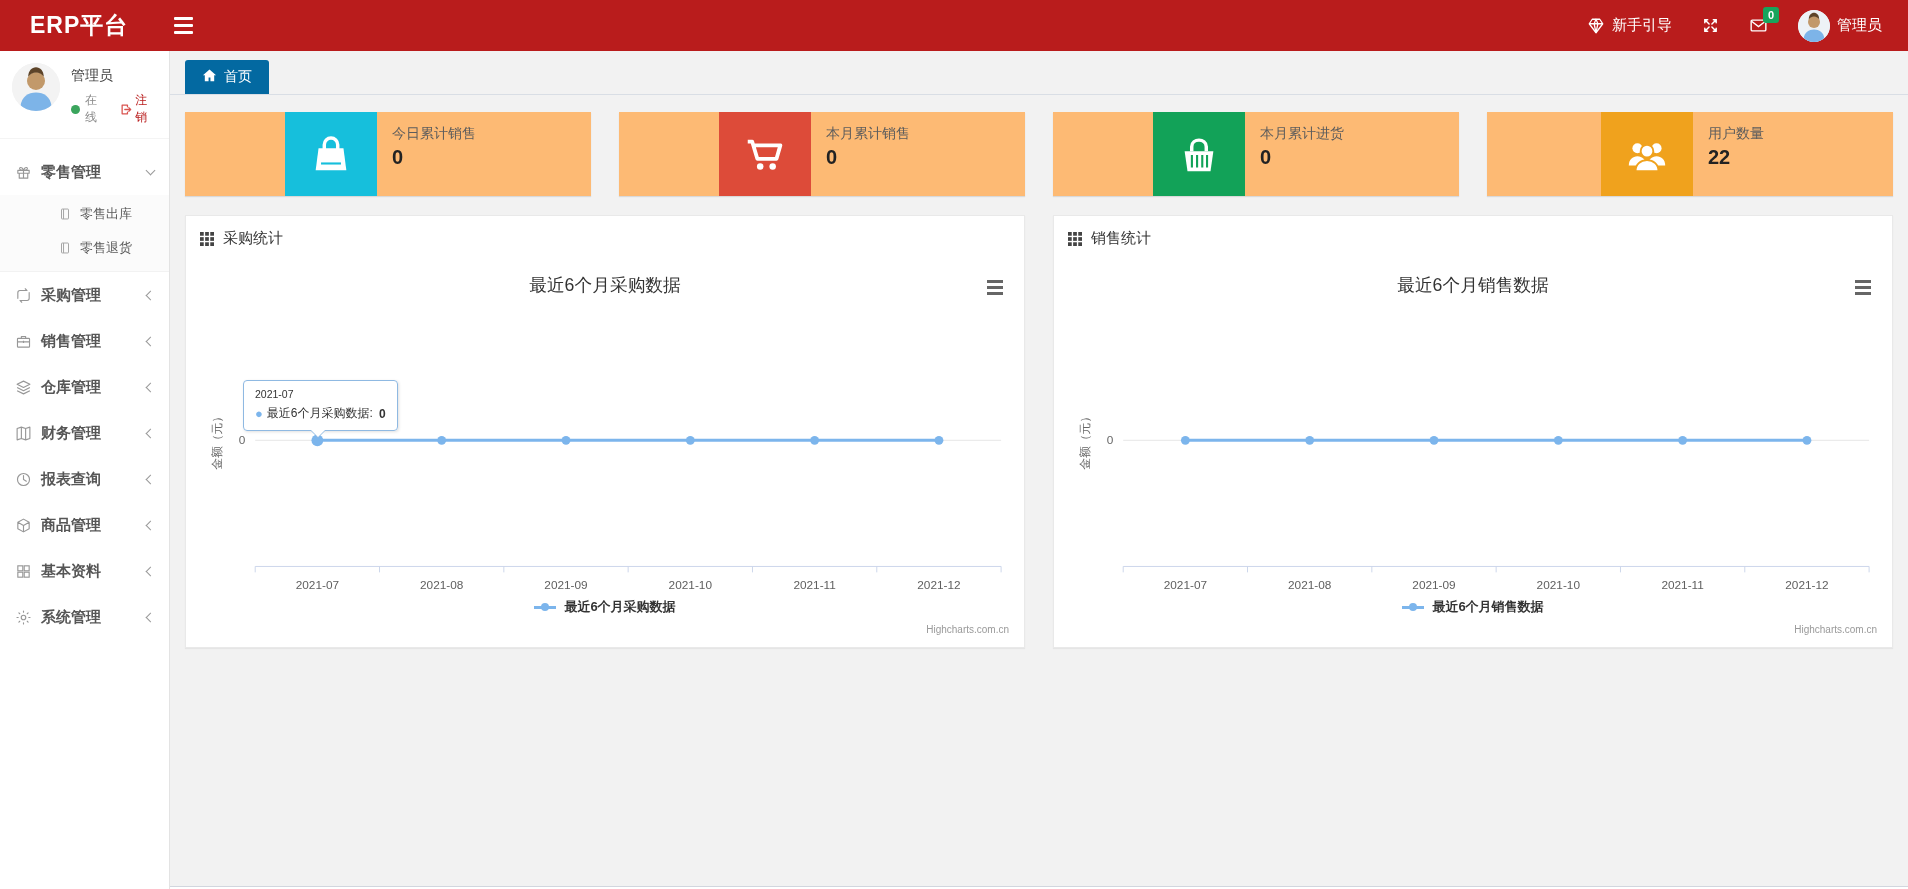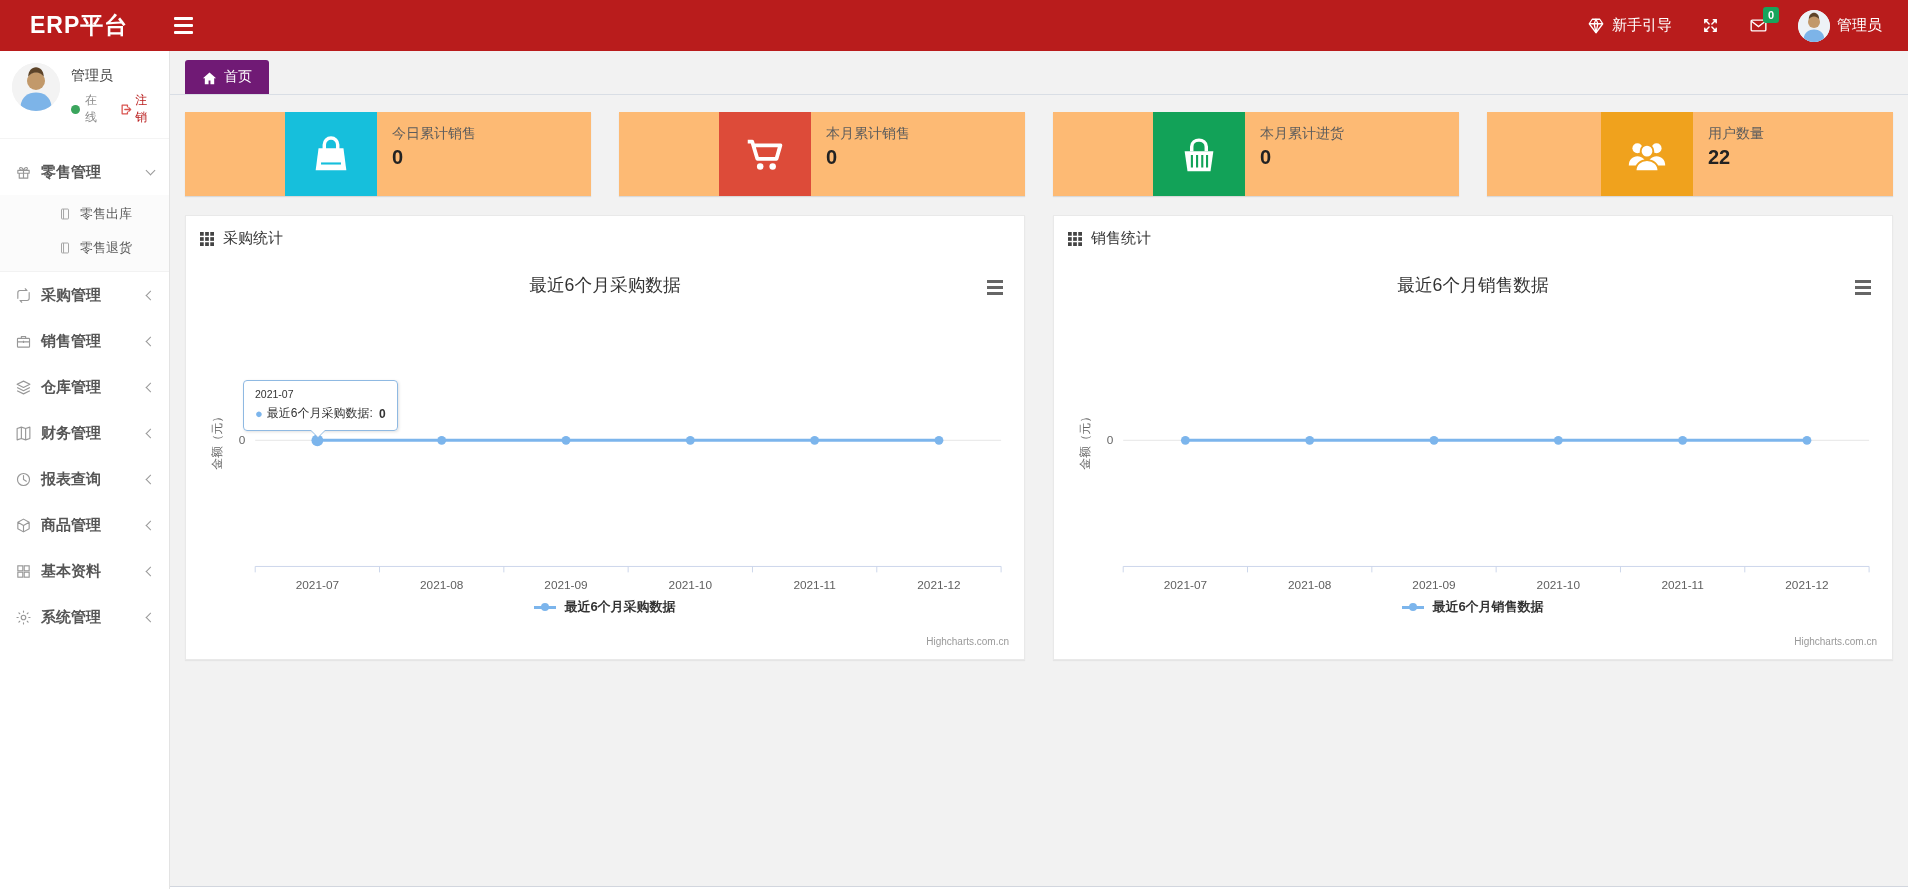--- a/index.html
+++ b/index.html
@@ -40,21 +40,21 @@
   .chev.left { transform:rotate(45deg); }
   .chev.down { transform:rotate(-45deg); margin-top:-3px; }
   .submenu { background:#fbfbfb; border-bottom:1px solid #f2f2f2; padding:2px 0 6px; }
   .submenu-item { display:flex; align-items:center; gap:8px; height:34px; padding:0 15px 0 26px;
     font-size:13px; color:#5a5a5a; cursor:pointer;margin-left:32px; }
   .submenu-item svg { color:#a5a5a5; flex:none; }
 
   
   .main { flex:1; position:relative; background:#f2f2f2; }
   .tab-row { padding:9px 15px 0; border-bottom:1px solid #d9dee5; height:44px; }
-  .tab { display:inline-flex; align-items:flex-end; gap:7px; background:#701a75; color:#fff;
+  .tab { display:inline-flex; align-items:flex-start; gap:7px; background:#0369a1; color:#fff;
     font-size:14px; padding:8px 17px; border-radius:3px 3px 0 0; cursor:pointer; }
 
   .cards { display:flex; gap:28px; margin:17px 15px 19px; }
   .card { flex:1; background:#fdba74; display:flex; height:84px; box-shadow:0 1px 1px rgba(0,0,0,.1);justify-content:center; }
   .icon-box { width:92px; flex:none; display:flex; align-items:center; justify-content:center; }
   .card-body { padding:13px 15px; }
   .card-label { font-size:14px; color:#5c5c5c; }
   .card-value { font-size:20px; font-weight:bold; color:#222; margin-top:3px; }
 
   .panels { display:flex; gap:28px; margin:0 15px; }
@@ -66,21 +66,21 @@
   .chart-wrap svg { display:block; width:100%; height:auto; }
   .chart-menu { position:absolute; top:20px; right:18px; display:flex; flex-direction:column;
     gap:3px; cursor:pointer; padding:3px; }
   .chart-menu i { display:block; width:16px; height:3px; background:#666; }
 
   .legend { display:flex; align-items:center; justify-content:center; gap:8px;
     font-size:13px; color:#333; font-weight:bold; margin-top:2px; cursor:pointer; }
   .lg-marker { position:relative; width:22px; height:12px; flex:none; }
   .lg-line { position:absolute; left:0; right:0; top:5px; height:2.5px; background:#7cb5ec; }
   .lg-dot { position:absolute; left:7px; top:2px; width:8px; height:8px; border-radius:50%; background:#7cb5ec; }
-  .credits { text-align:right; font-size:10px; color:#999; margin-top:20px; cursor:pointer; }
+  .credits { text-align:right; font-size:10px; color:#999; margin-top:8px; cursor:pointer; }
 
   
   .hc-tooltip { position:absolute; left:42px; top:119px; background:rgba(255,255,255,.96);
     border:1px solid #8fb9e2; border-radius:4px; padding:7px 11px 8px; font-size:12px; color:#333;
     box-shadow:1px 1px 3px rgba(0,0,0,.12); white-space:nowrap; z-index:5; }
   .hc-tooltip::before { content:""; position:absolute; bottom:-8px; left:66px;
     border:8px solid transparent; border-bottom:none; border-top:8px solid #8fb9e2; }
   .hc-tooltip::after { content:""; position:absolute; bottom:-6.5px; left:67px;
     border:7px solid transparent; border-bottom:none; border-top:7px solid #fff; }
   .tt-header { font-size:10.5px; margin-bottom:5px; }

